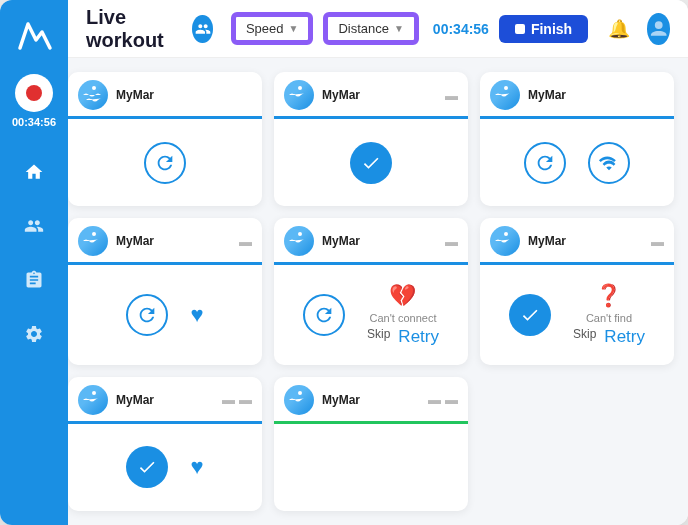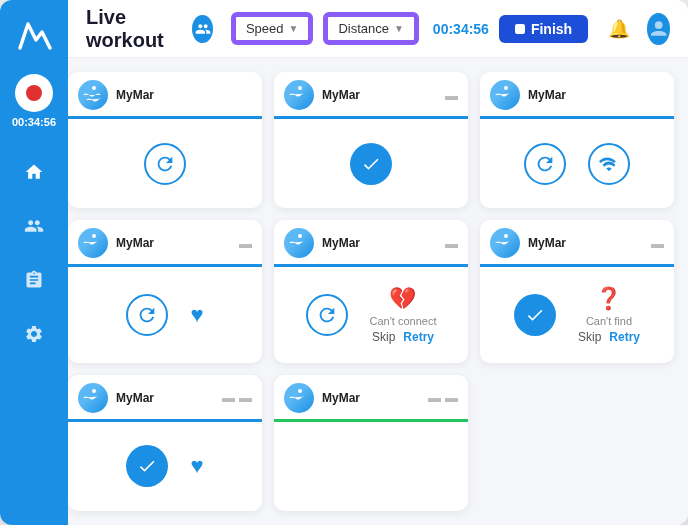--- a/index.html
+++ b/index.html
@@ -287,24 +287,24 @@
       display: flex;
       gap: 8px;
     }
     .skip-link {
       font-size: 12px;
       color: #555;
       cursor: pointer;
       font-weight: 500;
     }
     .retry-link {
-      font-size: 12px;
+      font-size: 17px;
       color: #1a8fe3;
       cursor: pointer;
-      font-weight: 700;
+      font-weight: 400;
     }
     .start-swimming-text {
       font-size: 13px;
       color: #888;
       font-weight: 500;
     }
 
     
     .swimmer-svg {
       width: 24px;

